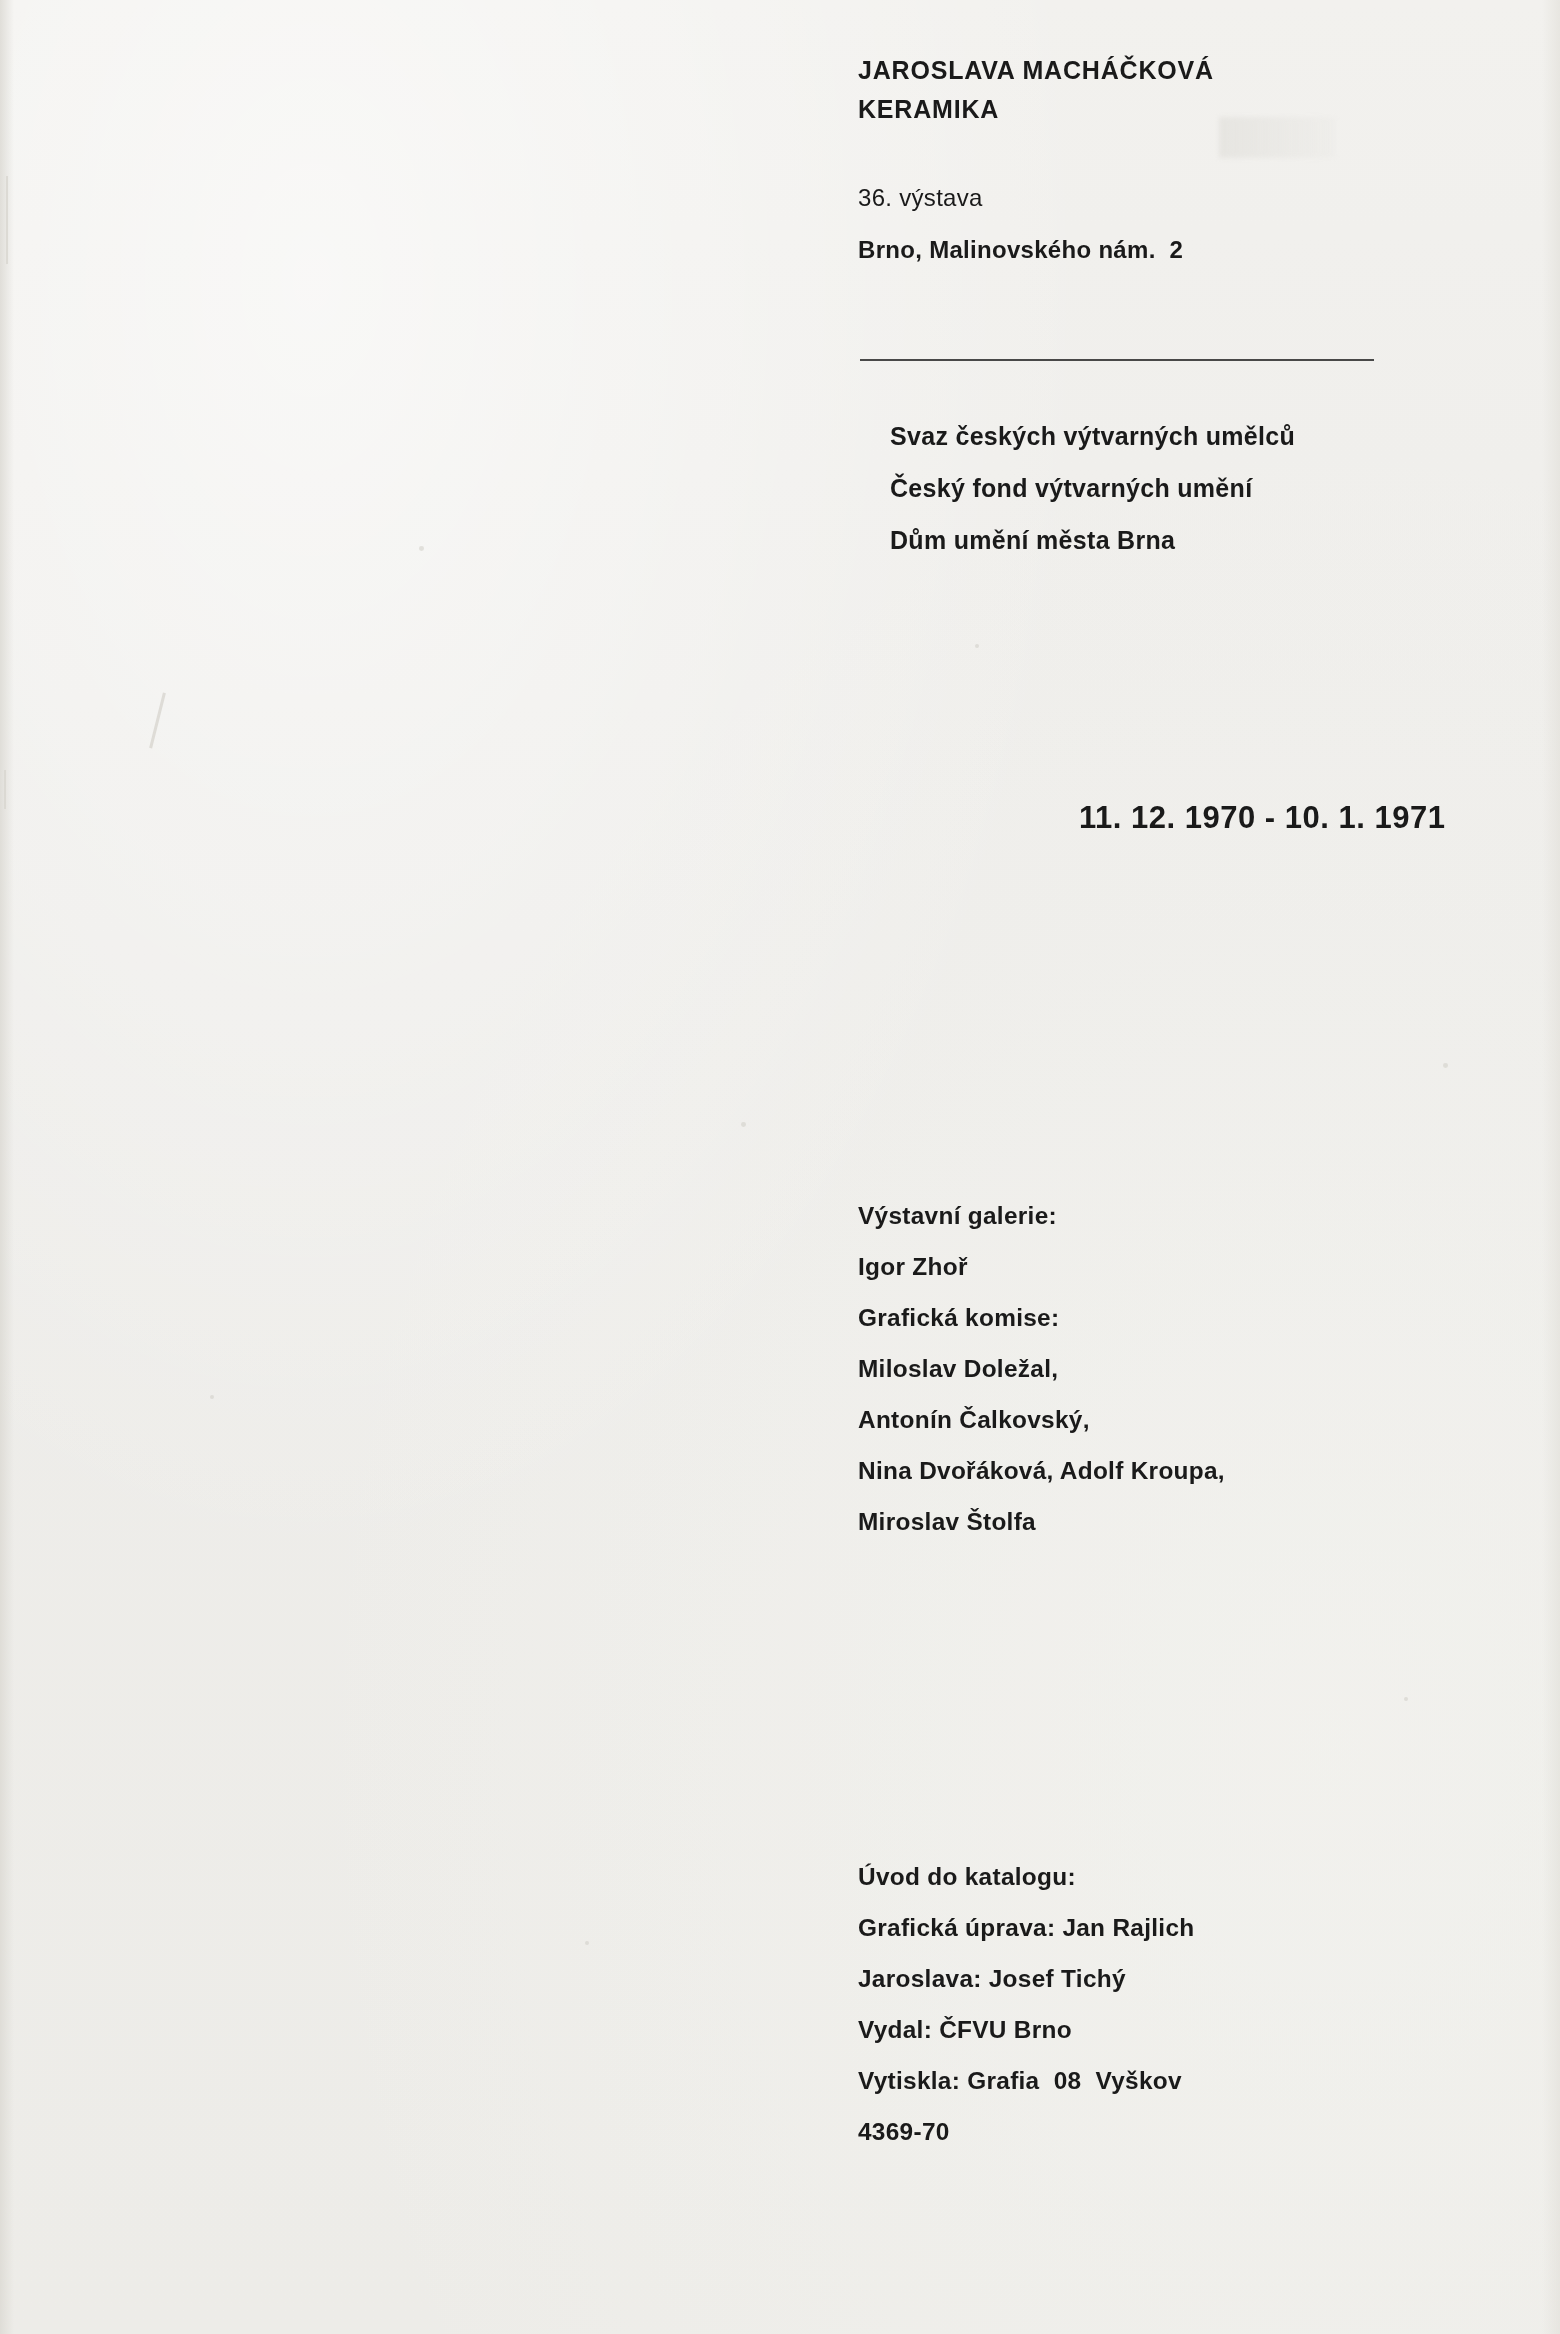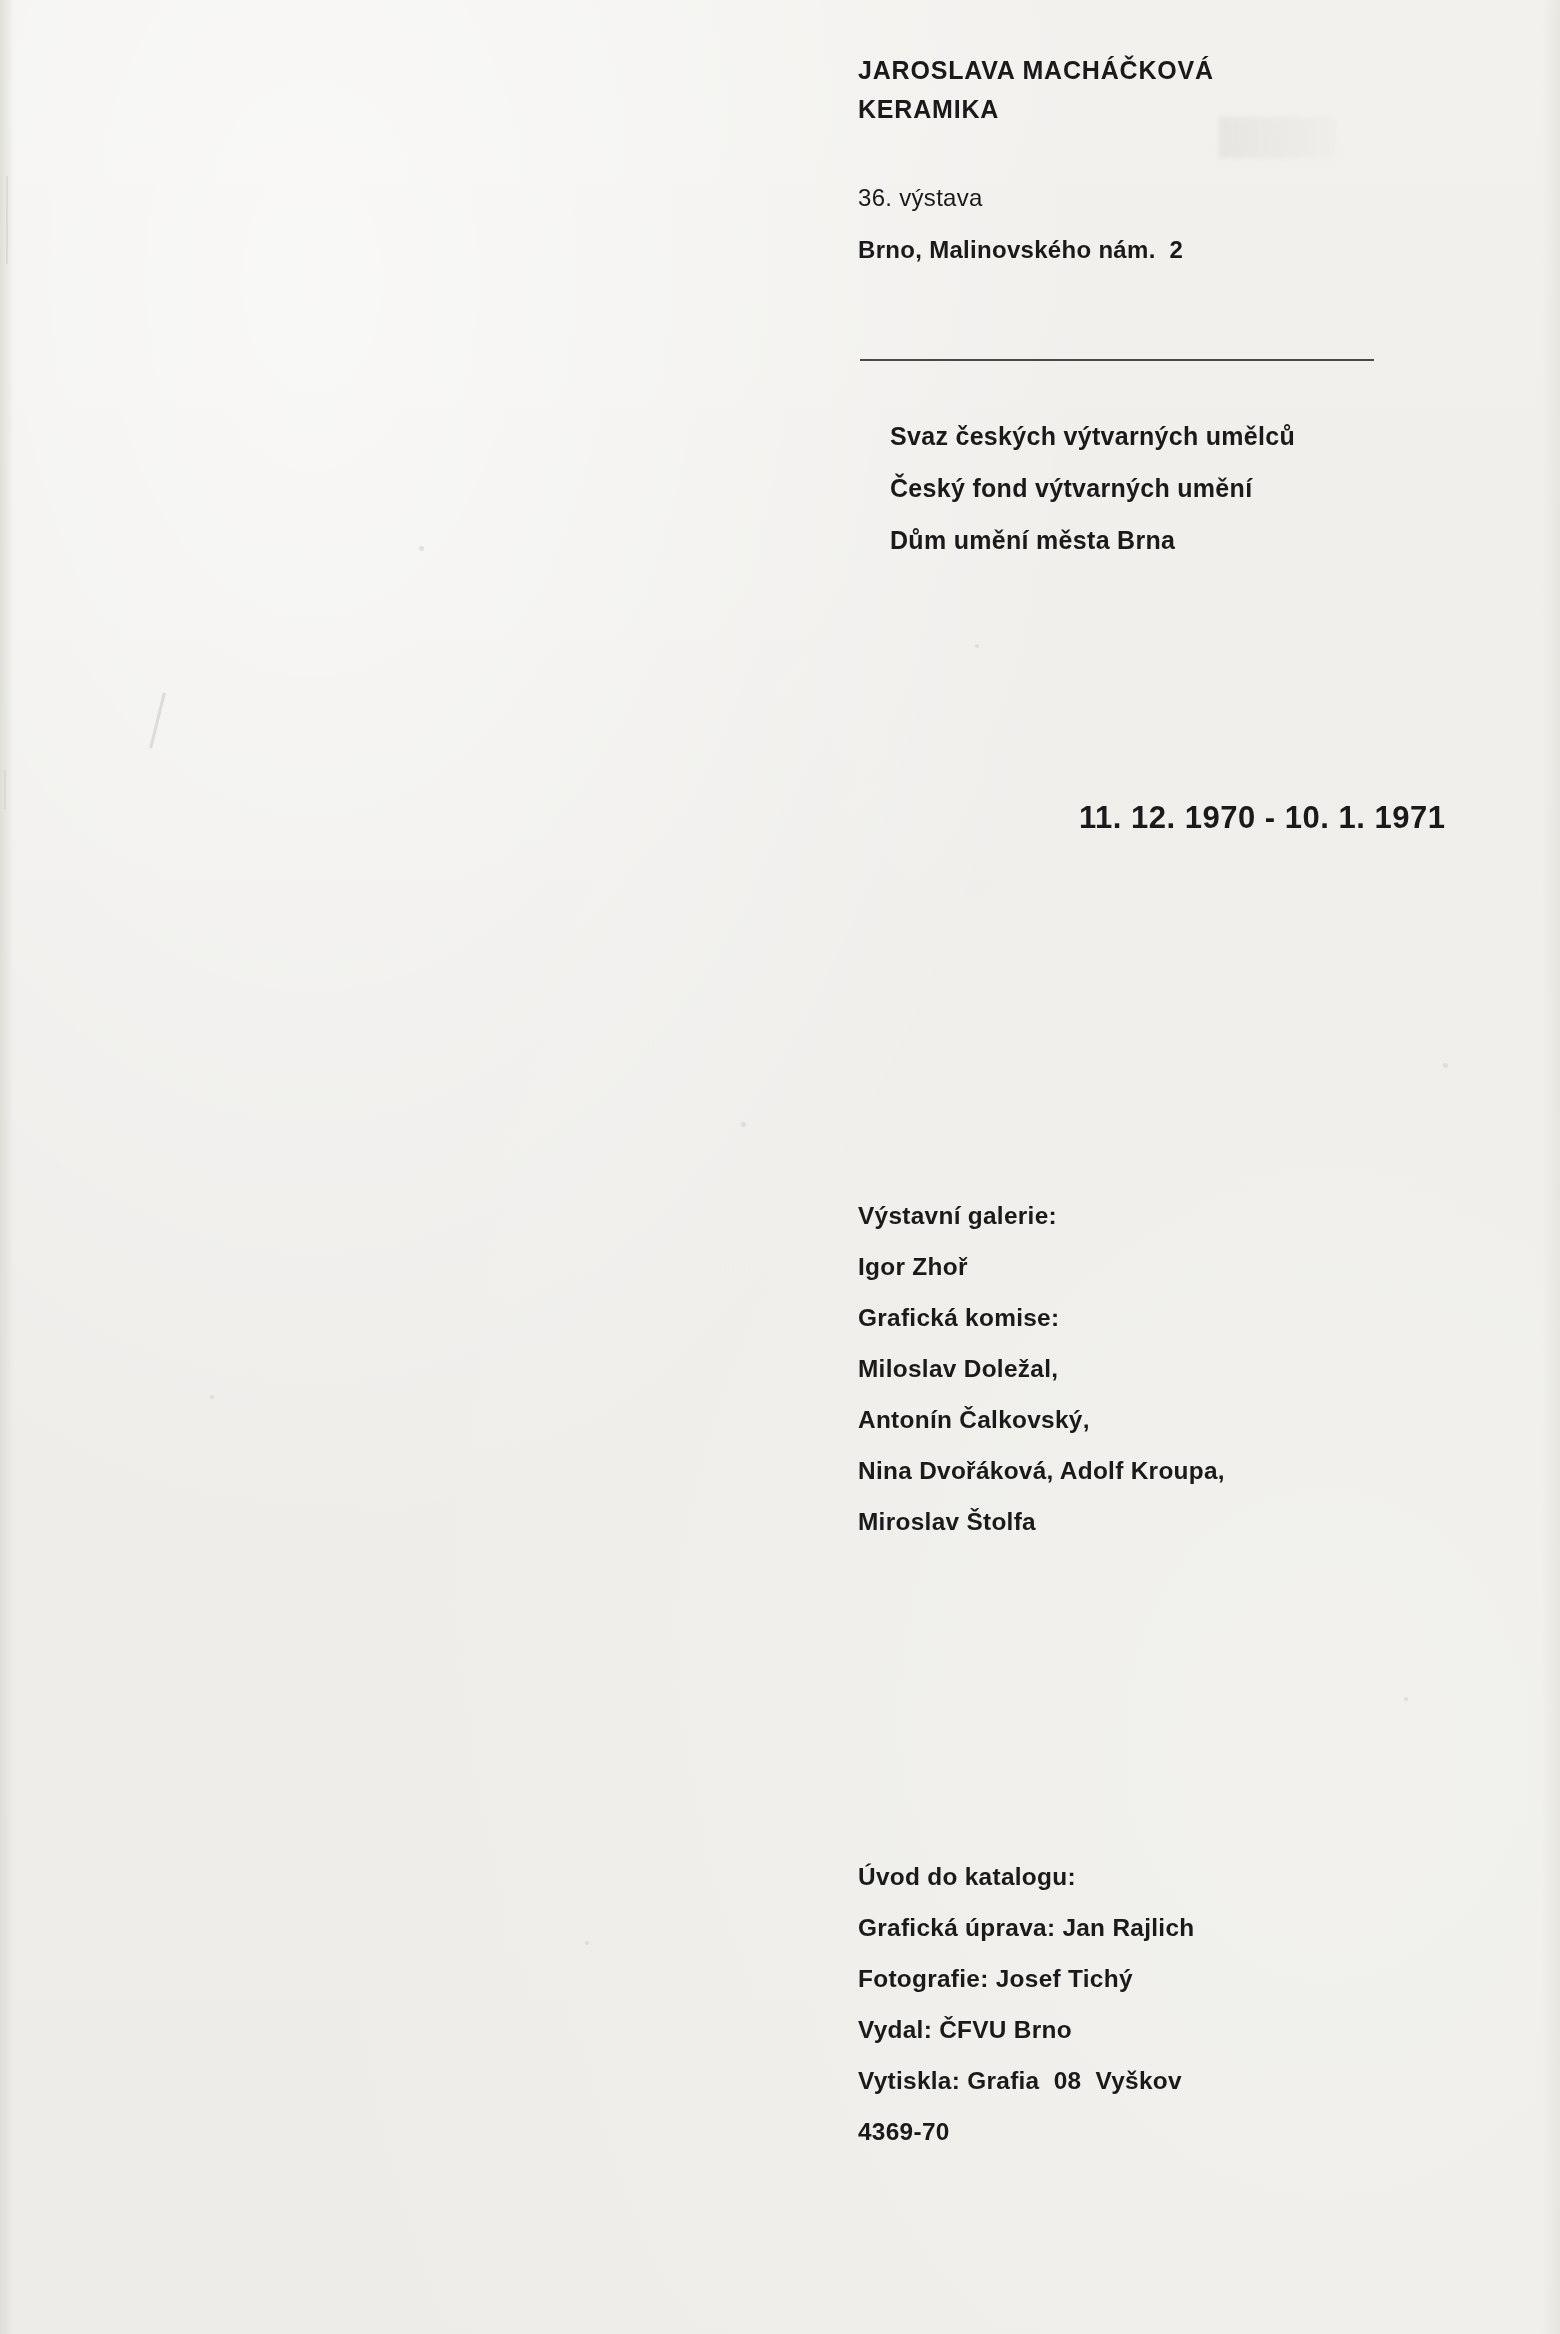--- a/index.html
+++ b/index.html
@@ -190,20 +190,20 @@
     <div class="line">Grafická komise:</div>
     <div class="line">Miloslav Doležal,</div>
     <div class="line">Antonín Čalkovský,</div>
     <div class="line">Nina Dvořáková, Adolf Kroupa,</div>
     <div class="line">Miroslav Štolfa</div>
   </div>
 
   <div class="block" id="colophon-block">
     <div class="line">Úvod do katalogu:</div>
     <div class="line">Grafická úprava: Jan Rajlich</div>
-    <div class="line">Fotografie: Josef Tichý</div>
+    <div class="line">Jaroslava: Josef Tichý</div>
     <div class="line">Vydal: ČFVU Brno</div>
     <div class="line">Vytiskla: Grafia  08  Vyškov</div>
     <div class="line">4369-70</div>
   </div>
 
 </div>
 
 
 </body></html>

